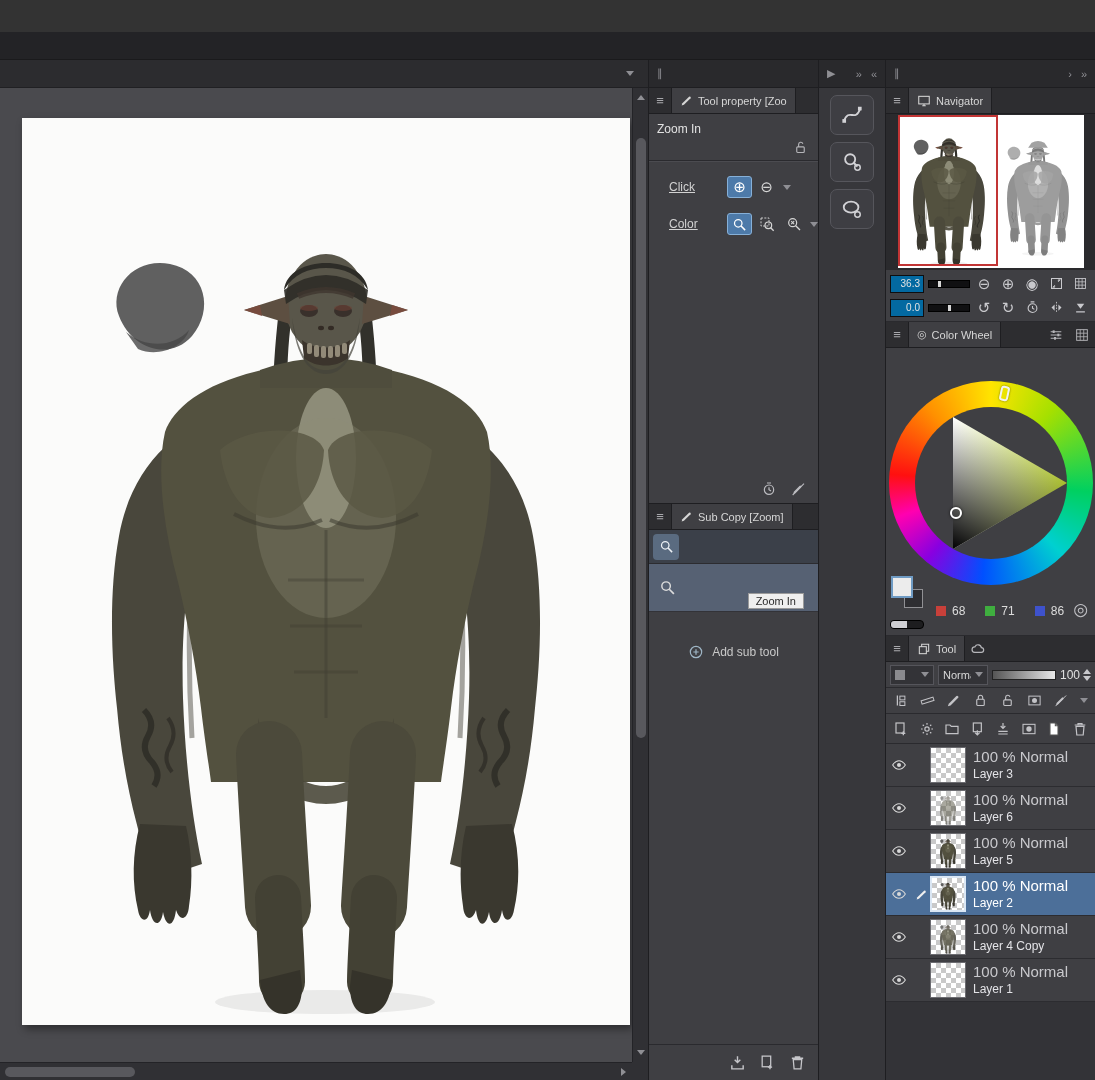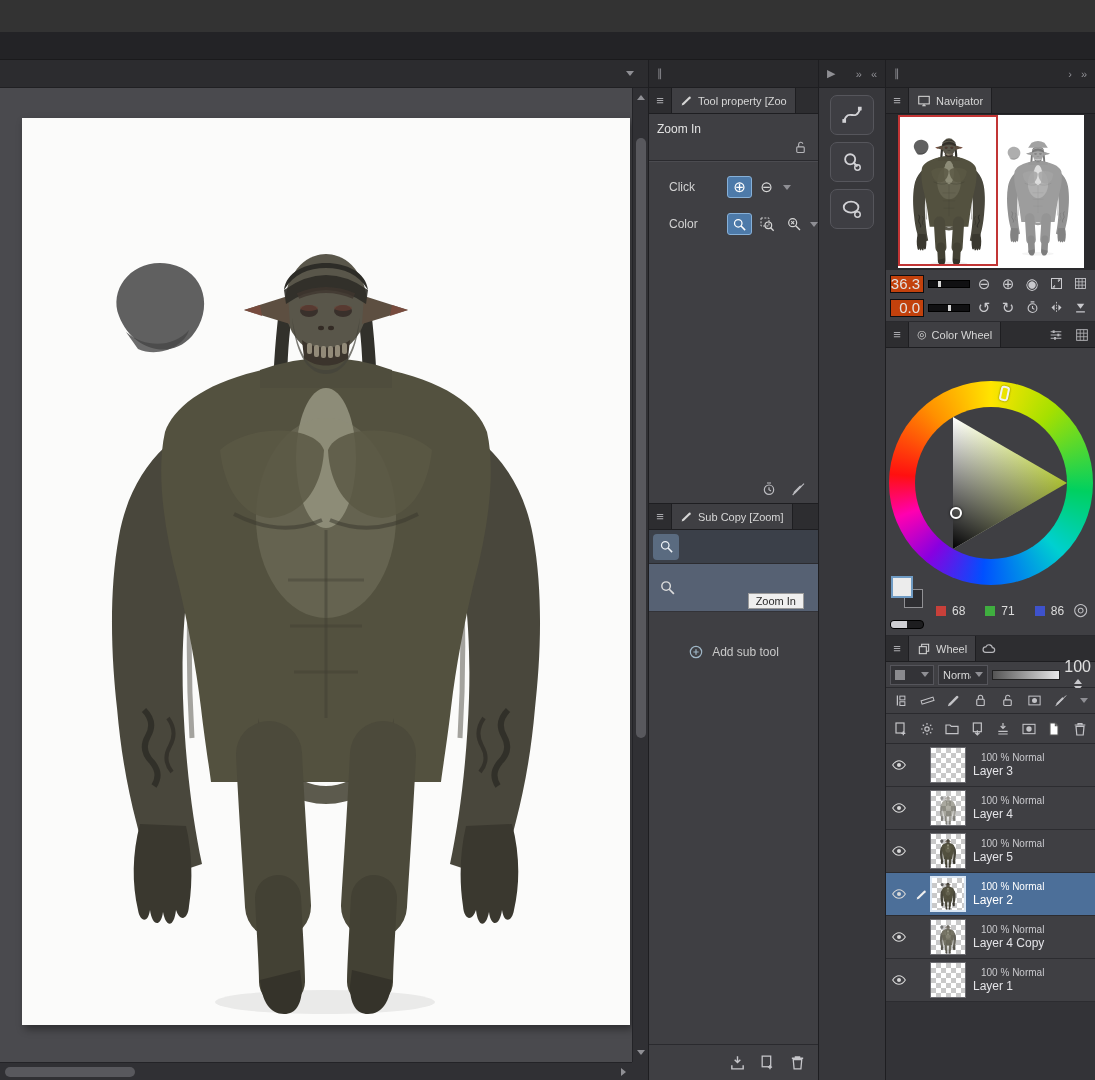--- a/index.html
+++ b/index.html
@@ -52,21 +52,21 @@
   svg.ic{display:block;} 
 
   
   .mid-col{position:absolute;left:648px;top:60px;width:170px;height:1020px;background:#3f3f43;
            border-left:1px solid #1e1e21;}
   .tp-body{position:relative;height:390px;border-bottom:1px solid #1e1e21;padding-top:4px;}
   .tp-title{font-size:12px;color:#e2e2e2;padding:4px 8px 2px;}
   .tp-lockrow{display:flex;justify-content:flex-end;padding:2px 10px 5px;color:#b5b5b9;
               border-bottom:1px solid #2a2a2e;box-shadow:0 1px 0 #4b4b50;}
   .tp-row{display:flex;align-items:center;margin-top:15px;padding-left:20px;font-size:12px;color:#d2d2d2;}
-  .tp-row .lbl{width:58px;}
+  .tp-row .lbl{width:58px;text-decoration:underline;}
   .btn-group{display:flex;align-items:center;gap:2px;}
   .sq-btn{width:25px;height:22px;border-radius:3px;display:flex;align-items:center;
           justify-content:center;color:#d6d6d6;font-size:15px;}
   .sq-btn.active{background:#4d7aa9;border:1px solid #86b0d8;color:#fff;}
   .dd{margin-left:2px;}
   .tp-footer{position:absolute;left:0;bottom:0;width:100%;height:28px;display:flex;
              justify-content:flex-end;align-items:center;gap:13px;padding:0 12px;color:#bcbcc0;}
   .st-body{position:relative;height:514px;display:flex;flex-direction:column;}
   .st-row0{height:34px;background:#3b4049;display:flex;align-items:center;padding:4px;border-bottom:1px solid #2c2c30;}
   .st-iconbox{width:26px;height:26px;background:#5a6b80;border-radius:4px;display:flex;
@@ -95,22 +95,22 @@
   .nav-preview{height:156px;background:#2a2a2d;position:relative;flex:0 0 auto;}
   .nav-img{position:absolute;left:12px;top:1px;width:186px;height:153px;background:#fff;overflow:hidden;}
   .nav-fig{position:absolute;left:0;top:0;width:102px;height:153px;}
   .nav-fig svg,.nav-sketch svg{width:100%;height:100%;}
   .nav-sketch{position:absolute;left:96px;top:2px;width:88px;height:149px;
               filter:grayscale(1) brightness(1.8) contrast(.72) opacity(.85);}
   .nav-viewrect{position:absolute;left:0;top:0;width:100px;height:151px;border:2px solid #c23535;}
   .nav-controls{height:52px;background:#3f3f43;border-bottom:1px solid #2a2a2e;padding:3px 4px;
                 display:flex;flex-direction:column;gap:3px;flex:0 0 auto;}
   .nc-row{display:flex;align-items:center;gap:4px;height:22px;}
-  .val-box{width:34px;height:18px;background:#c2410c;border:1px solid #0e0e10;color:#e2e2e2;
-           font-size:15px;display:flex;align-items:center;justify-content:flex-end;padding:0 3px;}
+  .val-box{width:34px;height:18px;background:#0369a1;border:1px solid #0e0e10;color:#e2e2e2;
+           font-size:10px;display:flex;align-items:center;justify-content:flex-end;padding:0 3px;}
   .mini-slider{width:42px;height:8px;background:#101012;border:1px solid #000;position:relative;}
   .mini-slider .mark{position:absolute;top:0;width:3px;height:6px;background:#d8d8d8;}
   .nc-ic{width:20px;height:20px;display:flex;align-items:center;justify-content:center;
          color:#c9c9cd;font-size:15px;}
   .cw-body{height:288px;position:relative;background:#3f3f43;border-bottom:1px solid #2a2a2e;flex:0 0 auto;}
   .wheel{position:absolute;left:3px;top:33px;width:204px;height:204px;}
   .hue-ring{position:absolute;inset:0;border-radius:50%;
     background:conic-gradient(from 0deg,#ffe400,#a5e000 40deg,#00d060 95deg,#00d0d0 135deg,
                #0050ff 185deg,#8800e0 220deg,#ff00b0 250deg,#ff1010 275deg,#ff9000 320deg,#ffe400 360deg);}
   .hue-hole{position:absolute;left:26px;top:26px;width:152px;height:152px;border-radius:50%;background:#3f3f43;}
@@ -133,21 +133,21 @@
   .cw-circle-ic{position:absolute;right:7px;top:251px;color:#bfbfc3;font-size:17px;}
   .layer-controls{height:26px;display:flex;align-items:center;gap:4px;padding:0 4px;background:#3f3f43;
                   border-bottom:1px solid #2a2a2e;flex:0 0 auto;}
   .combo{height:20px;background:#333337;border:1px solid #55555b;display:flex;align-items:center;
          padding:0 4px;gap:4px;font-size:11px;color:#d8d8d8;overflow:hidden;}
   .combo-sw{width:44px;}
   .combo-blend{width:50px;}
   .combo .swatch{width:10px;height:10px;background:#8a8a8e;flex:0 0 auto;}
   .combo .txt{overflow:hidden;white-space:nowrap;}
   .opacity-slider{flex:1;height:10px;background:linear-gradient(90deg,#555,#e8e8e8);border:1px solid #222;}
-  .opacity-val{display:flex;align-items:center;font-size:16px;color:#e0e0e0;gap:3px;flex-direction:column;}
+  .opacity-val{display:flex;align-items:center;font-size:12px;color:#e0e0e0;gap:3px;}
   .spinner{display:flex;flex-direction:column;gap:2px;}
   .spin-t{border-left:4px solid transparent;border-right:4px solid transparent;border-bottom:5px solid #c9c9cd;width:0;height:0;}
   .spin-b{border-left:4px solid transparent;border-right:4px solid transparent;border-top:5px solid #c9c9cd;width:0;height:0;}
   .layer-toolbar{display:flex;align-items:center;justify-content:space-between;padding:0 7px;
                  background:#3f3f43;border-bottom:1px solid #2a2a2e;color:#c3c3c7;flex:0 0 auto;}
   .lt1{height:26px;} .lt2{height:30px;}
   .lt-btn{display:flex;align-items:center;justify-content:center;color:#c3c3c7;}
   .layer-list{flex:1;background:#333337;overflow:hidden;}
   .layer-row{height:43px;display:flex;align-items:center;background:#3f3f43;border-bottom:1px solid #2c2c30;}
   .layer-row.selected{background:#4c6f99;}
@@ -155,21 +155,21 @@
   .lr-edit{width:18px;display:flex;justify-content:center;color:#efefef;}
   .lr-thumb{width:36px;height:36px;border:1px solid #6b6b70;position:relative;overflow:hidden;flex:0 0 auto;}
   .selected .lr-thumb{border:2px solid #dbe7f4;}
   .lr-thumb svg{position:absolute;inset:0;width:100%;height:100%;}
   .checker{background-color:#fff;background-image:
      linear-gradient(45deg,#c9c9c9 25%,transparent 25%,transparent 75%,#c9c9c9 75%),
      linear-gradient(45deg,#c9c9c9 25%,transparent 25%,transparent 75%,#c9c9c9 75%);
      background-size:10px 10px;background-position:0 0,5px 5px;}
   .paper-thumb{background:#fff;}
   .lr-text{margin-left:7px;display:flex;flex-direction:column;line-height:1.3;}
-  .lr-info{font-size:10px;color:#c9c9cd;margin-left:8px;}
+  .lr-info{font-size:15px;color:#c9c9cd;}
   .lr-name{font-size:12px;color:#e3e3e7;}
   .selected .lr-info,.selected .lr-name{color:#fff;}
   .paper-ic{margin-left:8px;color:#666;}
 </style>
 </head>
 <body>
 
 <svg width="0" height="0" style="position:absolute" aria-hidden="true">
 <defs>
 <symbol id="i-mag" viewBox="0 0 24 24">
@@ -664,21 +664,21 @@
       </div>
       <span class="cw-circle-ic">◎</span>
     </div>
 
     <div class="tabrow">
       <span class="hamb">≡</span>
       <div class="tab">
         <svg class="ic" width="14" height="14">
             <use href="#i-layers"></use>
           </svg>
-        <span>Wheel</span>
+        <span>Tool</span>
       </div>
       <span class="tab-ic">
           <svg class="ic" width="16" height="16">
             <use href="#i-cloud"></use>
           </svg>
         </span>
     </div>
 
     <div class="layer-controls">
       <div class="combo combo-sw">
@@ -805,21 +805,21 @@
             </svg>
           </span>
         <span class="lr-edit"></span>
         <span class="lr-thumb checker">
             <svg viewBox="0 0 608 907" style="opacity:.5">
               <use href="#orc"></use>
             </svg>
           </span>
         <span class="lr-text">
           <span class="lr-info">100 % Normal</span>
-          <span class="lr-name">Layer 4</span>
+          <span class="lr-name">Layer 6</span>
         </span>
       </div>
 
       <div class="layer-row">
         <span class="lr-eye">
             <svg class="ic" width="16" height="16">
               <use href="#i-eye"></use>
             </svg>
           </span>
         <span class="lr-edit"></span>

